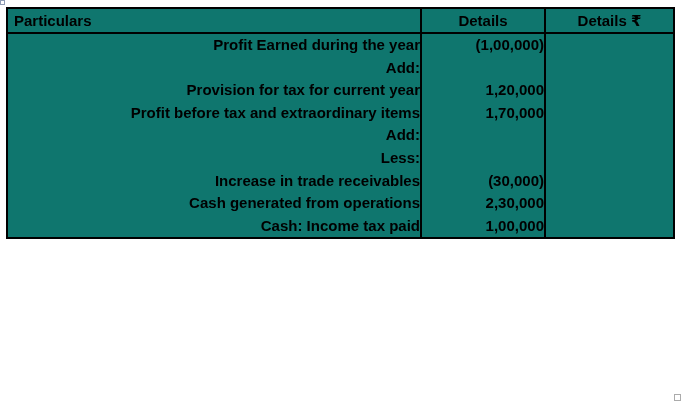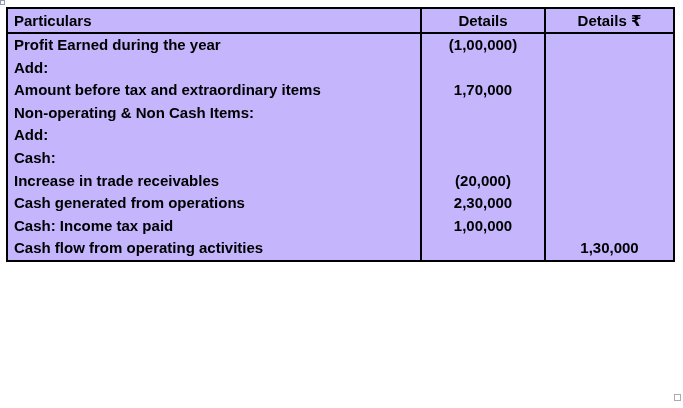--- a/index.html
+++ b/index.html
@@ -11,21 +11,21 @@
     font-family: "Liberation Sans", "DejaVu Sans", sans-serif;
   }
   .table-wrap {
     position: absolute;
     left: 6px; top: 7px;
   }
   table.statement {
     border-collapse: collapse;
     table-layout: fixed;
     width: 667px;
-    background: #c4b5fd;
+    background: #0f766e;
   }
   col.col-particulars { width: 414px; }
   col.col-details     { width: 124px; }
   col.col-amount      { width: 129px; }
   table.statement { border: 2px solid #000000; }
   th, td {
     font-weight: bold;
     font-size: 15px;
     color: #000000;
     padding: 0;
@@ -39,29 +39,28 @@
   thead th.h-particulars {
     text-align: left;
     padding-left: 6px;
   }
   td {
     height: 22.6px;
     line-height: 22.6px;
     vertical-align: top;
   }
   td.c-particulars {
-    text-align: left;
+    text-align: right;
     padding-left: 6px;
-    padding-right: 10px;
   }
   td.c-details, td.c-amount, thead th.h-details, thead th.h-amount {
     border-left: 2px solid #000000;
   }
   td.c-details, td.c-amount {
-    text-align: center;
+    text-align: right;
   }
   .handle {
     position: absolute;
     background: #ffffff;
   }
   .handle-topleft {
     left: 0; top: 0;
     width: 5px; height: 5px;
     border: 1px solid #8e9cb5;
   }
@@ -97,68 +96,63 @@
     <td class="c-amount"></td>
   </tr>
 
   <tr>
     <td class="c-particulars">Add:</td>
     <td class="c-details"></td>
     <td class="c-amount"></td>
   </tr>
 
 
+  <tr>
+    <td class="c-particulars">Provision for tax for current year</td>
+    <td class="c-details">1,20,000</td>
+    <td class="c-amount"></td>
+  </tr>
 
   <tr>
-    <td class="c-particulars">Amount before tax and extraordinary items</td>
+    <td class="c-particulars">Profit before tax and extraordinary items</td>
     <td class="c-details">1,70,000</td>
     <td class="c-amount"></td>
   </tr>
 
-  <tr>
-    <td class="c-particulars">Non-operating &amp; Non Cash Items:</td>
-    <td class="c-details"></td>
-    <td class="c-amount"></td>
-  </tr>
 
   <tr>
     <td class="c-particulars">Add:</td>
     <td class="c-details"></td>
     <td class="c-amount"></td>
   </tr>
 
 
 
 
   <tr>
-    <td class="c-particulars">Cash:</td>
+    <td class="c-particulars">Less:</td>
     <td class="c-details"></td>
     <td class="c-amount"></td>
   </tr>
 
   <tr>
     <td class="c-particulars">Increase in trade receivables</td>
-    <td class="c-details">(20,000)</td>
+    <td class="c-details">(30,000)</td>
     <td class="c-amount"></td>
   </tr>
 
   <tr>
     <td class="c-particulars">Cash generated from operations</td>
     <td class="c-details">2,30,000</td>
     <td class="c-amount"></td>
   </tr>
 
   <tr>
     <td class="c-particulars">Cash: Income tax paid</td>
     <td class="c-details">1,00,000</td>
     <td class="c-amount"></td>
   </tr>
 
-  <tr>
-    <td class="c-particulars">Cash flow from operating activities</td>
-    <td class="c-details"></td>
-    <td class="c-amount">1,30,000</td>
-  </tr>
 </tbody>
   </table>
 </div>
 
 <div class="handle handle-bottomright"></div>
 
 </body></html>

